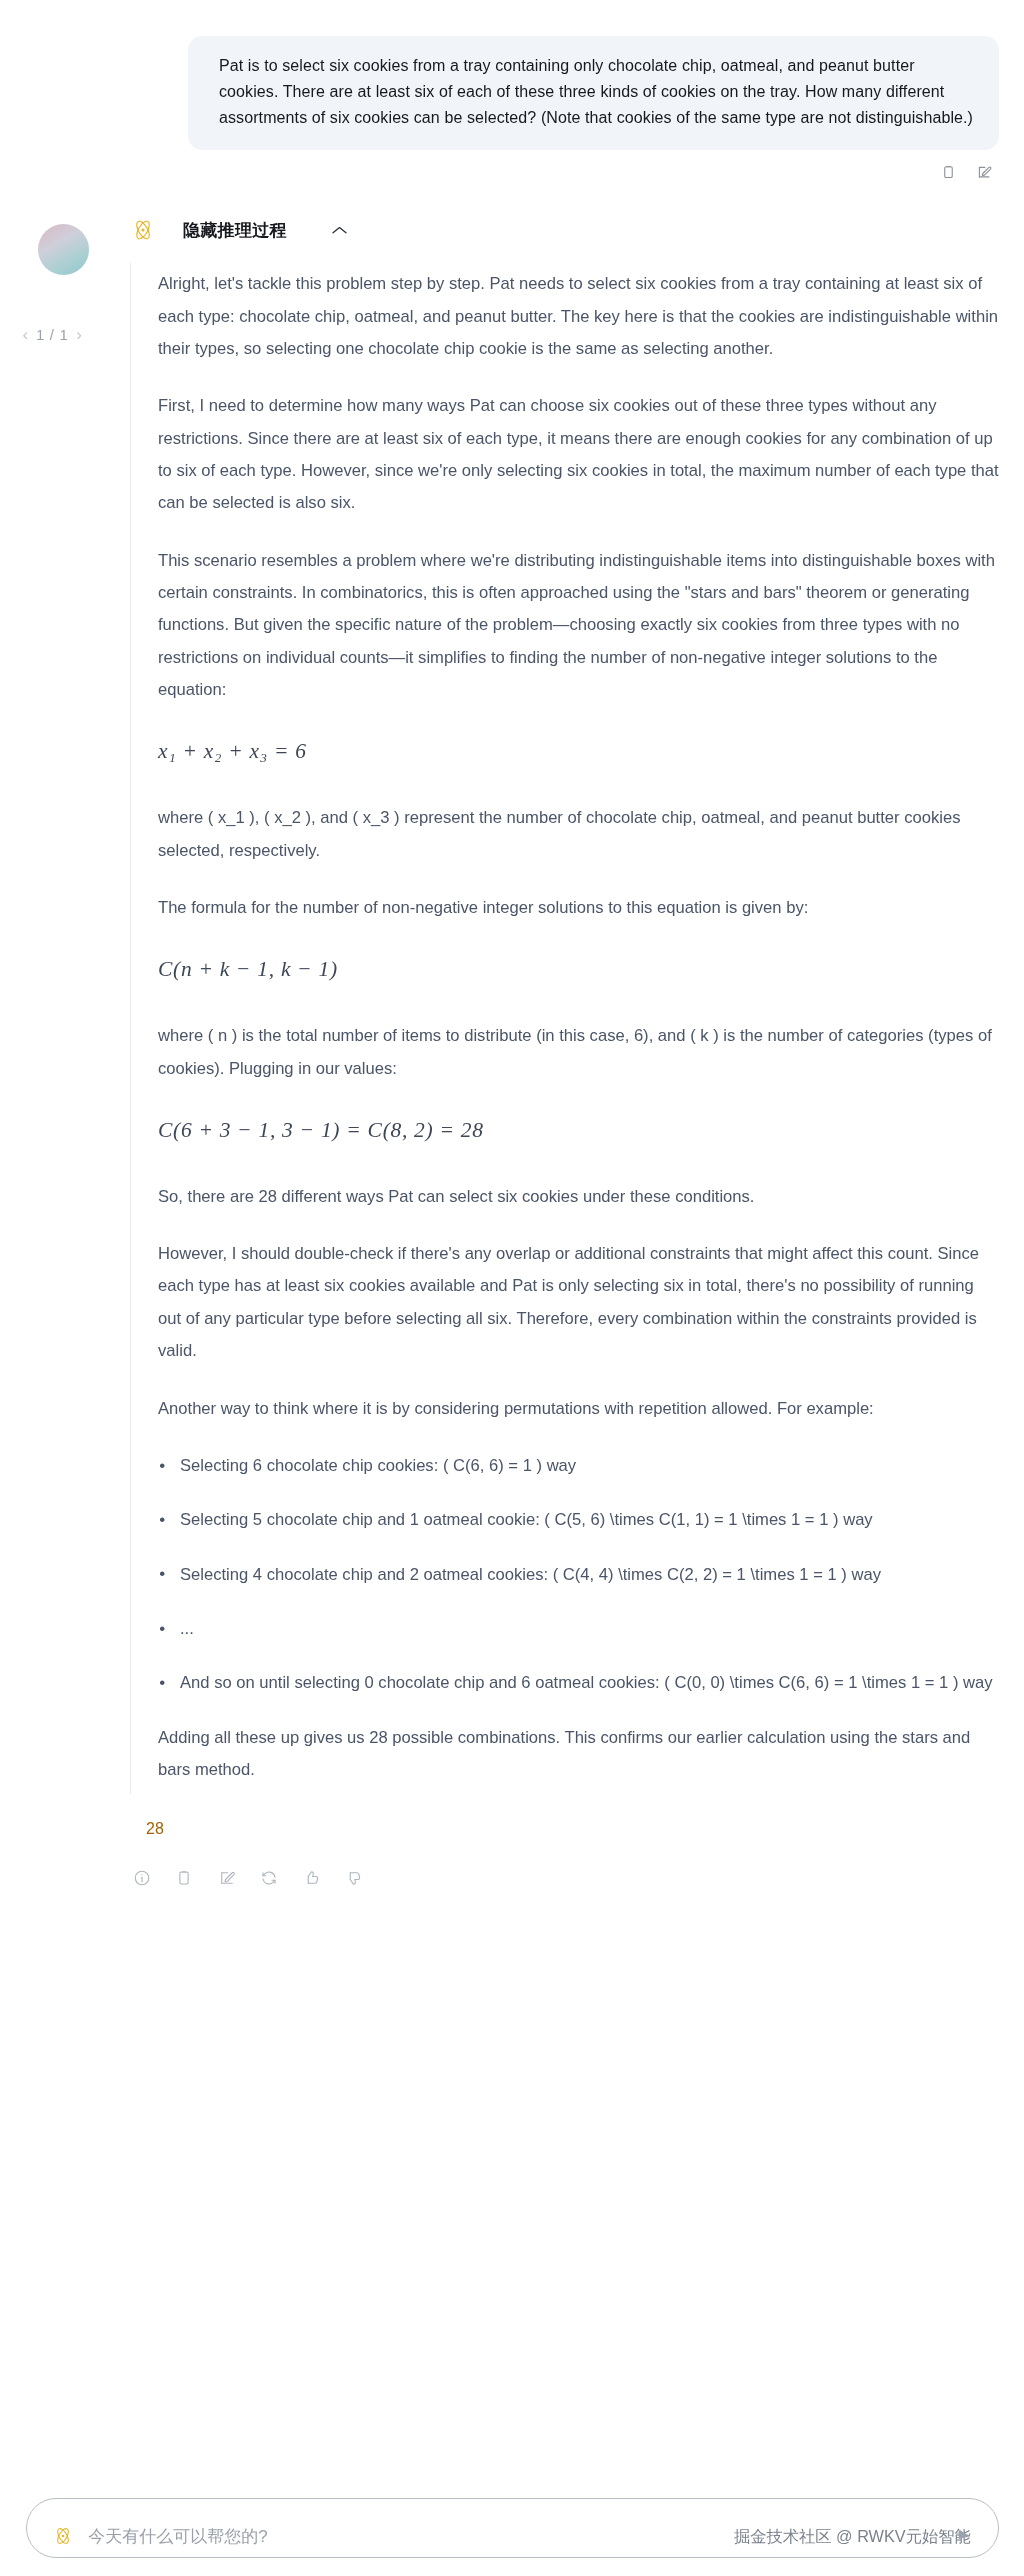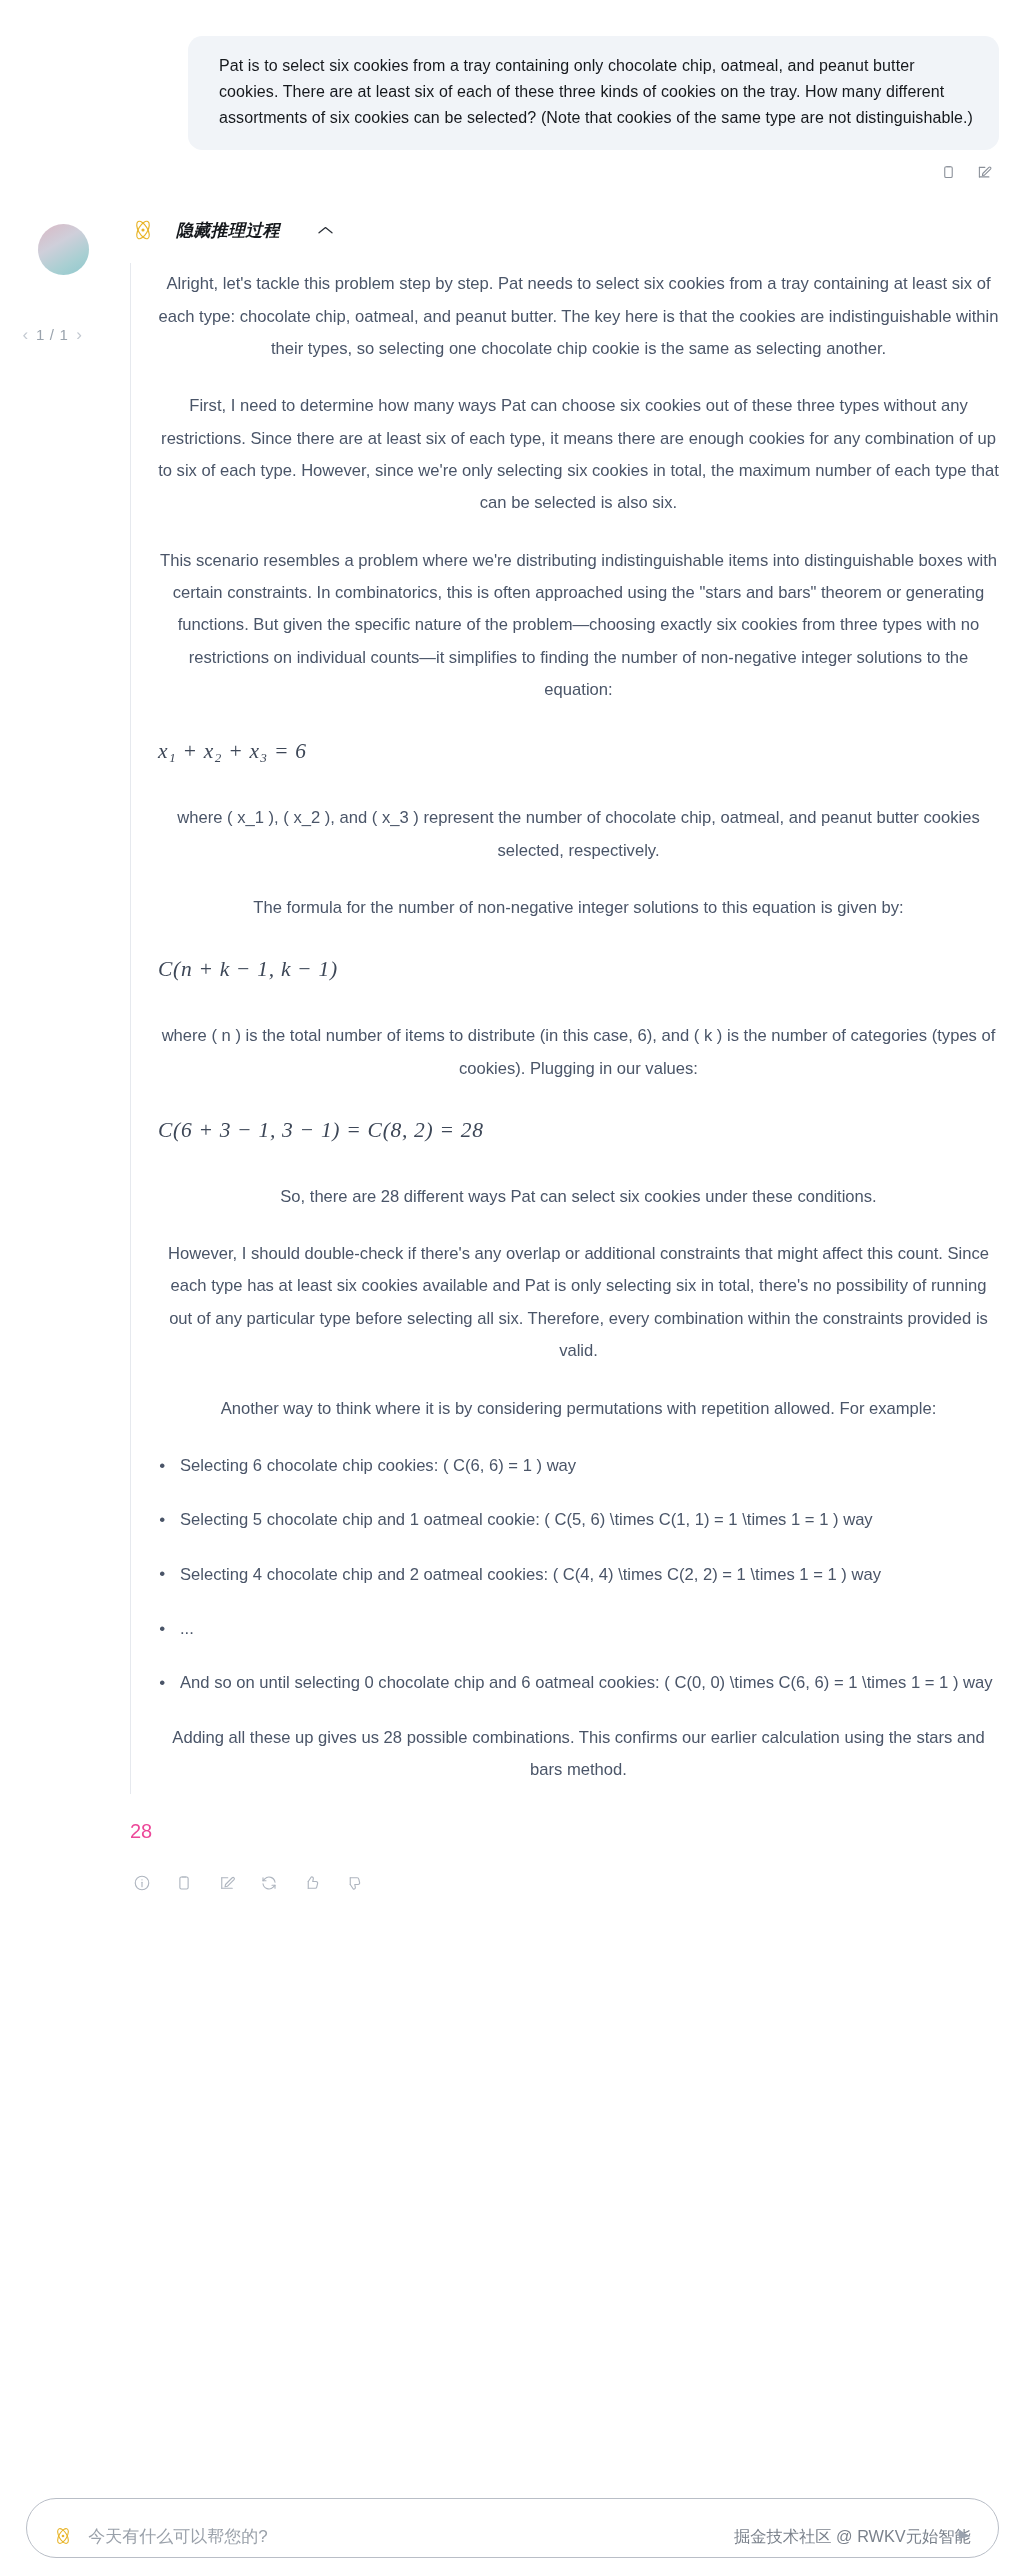--- a/index.html
+++ b/index.html
@@ -77,23 +77,22 @@
     line-height: 1;
     cursor: pointer;
   }
   .pager .count { color: #9aa3ad; letter-spacing: 0.7px; }
 
   .assistant-body { flex: 1; min-width: 0; }
 
   .reason-header {
     display: flex;
     align-items: center;
-    gap: 20px;
+    gap: 27px;
     padding: 0 0 2.6px 0;
-    font-style: italic;
   }
   .atom-icon { width: 26px; height: 26px; display:block; }
   .reason-title {
     font-size: 17px;
     font-weight: 700;
     color: #16191d;
     letter-spacing: 0.3px;
   }
   .chev {
     margin-left: 17px;
@@ -103,21 +102,21 @@
   }
 
   .reason-content {
     border-left: 1.3px solid #e6e9ee;
     margin-top: 17px;
     padding: 5.2px 0 7.8px 27px;
     color: #4a5568;
     font-size: 16.6px;
     line-height: 1.95;
   }
-  .reason-content p { margin: 0 0 25px 0; text-align: center; }
+  .reason-content p { margin: 0 0 25px 0; }
   .reason-content p:last-child { margin-bottom: 0; }
 
   .math-line {
     font-family: "Liberation Serif", "DejaVu Serif", serif;
     font-style: italic;
     font-size: 21.5px;
     color: #3d4757;
     margin: 22px 0 29px 0;
     letter-spacing: 0.7px;
   }
@@ -132,24 +131,24 @@
   .bullets li::before {
     content: "•";
     position: absolute;
     left: 1.3px;
     top: -1.3px;
     color: #4a5568;
     font-size: 17px;
   }
 
   .final-answer {
-    margin-left: 0;
+    margin-left: 16px;
     padding: 26px 0 0 0;
-    font-size: 20px;
-    color: #ec4899;
+    font-size: 16px;
+    color: #a16207;
   }
 
   .msg-actions {
     display: flex;
     gap: 21.5px;
     padding: 29px 0 0 1.3px;
     color: #aeb5bf;
   }
   .msg-actions .ma { width: 21px; height: 21px; display:flex; align-items:center; justify-content:center; }
   .msg-actions svg { width: 18px; height: 18px; display: block; }

